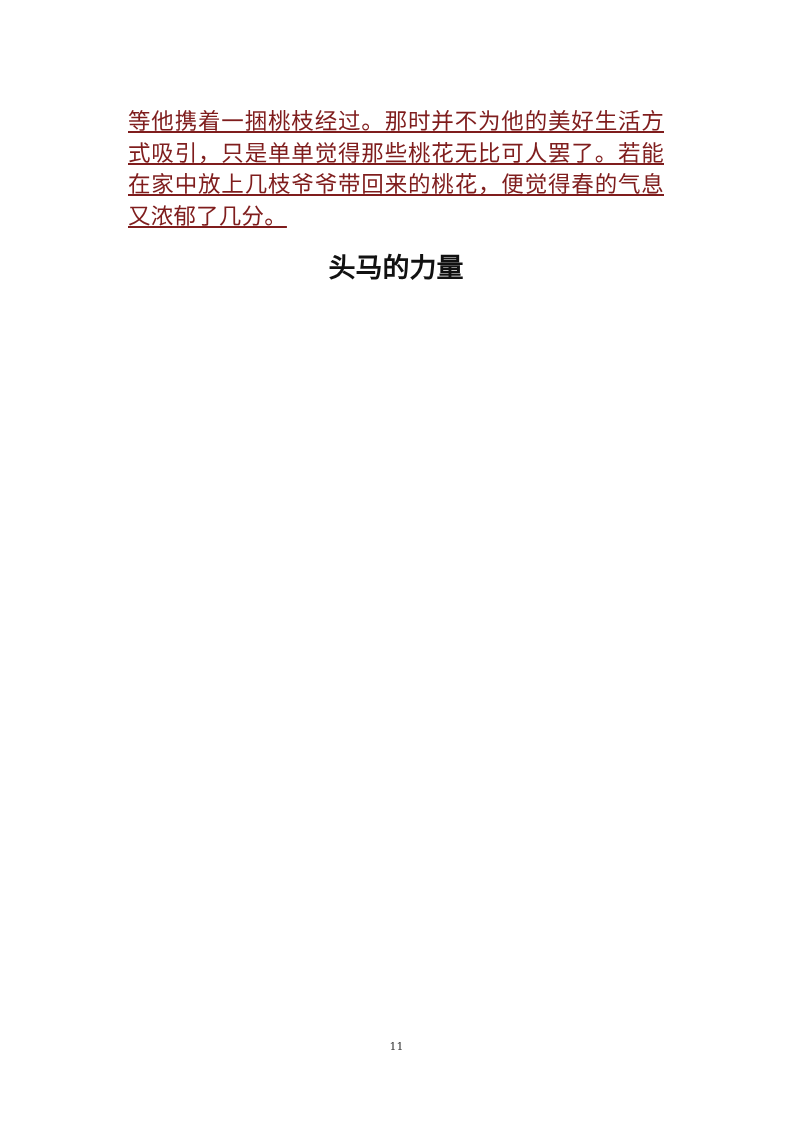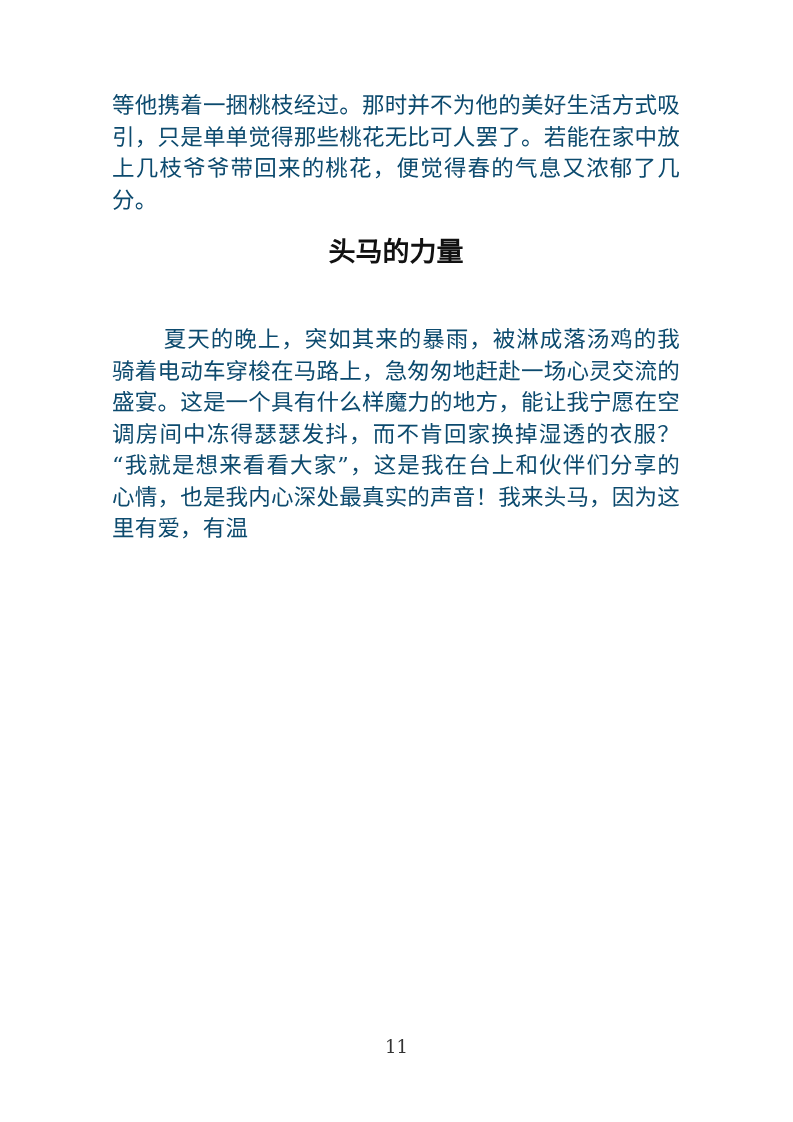--- a/index.html
+++ b/index.html
@@ -16,28 +16,29 @@
     font-family: "DejaVu Serif", serif;
     color: #1a1a1a;
   }
   .content {
     position: absolute;
     left: 112px;
     top: 90px;
     width: 568px;
   }
   .body-par {
-    margin: 0;
+    margin: 16px;
     font-size: 22.5px;
     line-height: 31.5px;
     text-align: justify;
     text-justify: inter-character;
     text-indent: 2em;
-    color: #0c4a6e;
+    color: #7f1d1d;
     letter-spacing: 0.2px;
+    text-decoration: underline;
   }
   .body-par.no-indent {
     text-indent: 0;
   }
   .body-par.wide-indent {
     text-indent: 2.3em;
   }
   .attribution {
     float: right;
     text-indent: 0;
@@ -50,37 +51,36 @@
     font-size: 27px;
     line-height: 36px;
     color: #111111;
   }
   .page-number {
     position: absolute;
     top: 1038px;
     left: 0;
     width: 100%;
     text-align: center;
-    font-size: 18px;
+    font-size: 11px;
     line-height: 18px;
     color: #333333;
     font-family: "DejaVu Serif", serif;
   }
 </style>
 </head>
 <body>
 
 <div class="page">
   <div class="content">
 
     <section>
       <p class="body-par no-indent">等他携着一捆桃枝经过。那时并不为他的美好生活方式吸引，只是单单觉得那些桃花无比可人罢了。若能在家中放上几枝爷爷带回来的桃花，便觉得春的气息又浓郁了几分。</p>
     </section>
 
     <section>
       <h1 class="article-title">头马的力量</h1>
-      <p class="body-par wide-indent">夏天的晚上，突如其来的暴雨，被淋成落汤鸡的我骑着电动车穿梭在马路上，急匆匆地赶赴一场心灵交流的盛宴。这是一个具有什么样魔力的地方，能让我宁愿在空调房间中冻得瑟瑟发抖，而不肯回家换掉湿透的衣服？“我就是想来看看大家”，这是我在台上和伙伴们分享的心情，也是我内心深处最真实的声音！我来头马，因为这里有爱，有温</p>
     </section>
 
   </div>
 
   <div class="page-number">11</div>
 </div>
 
 </body></html>

